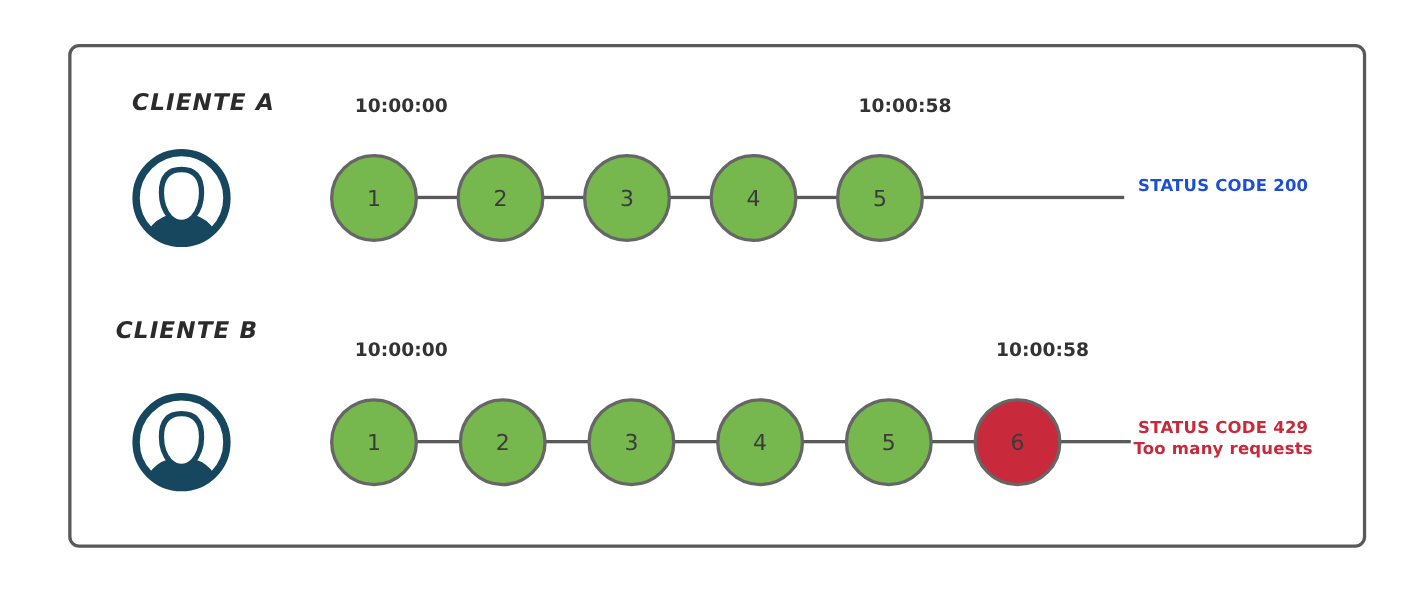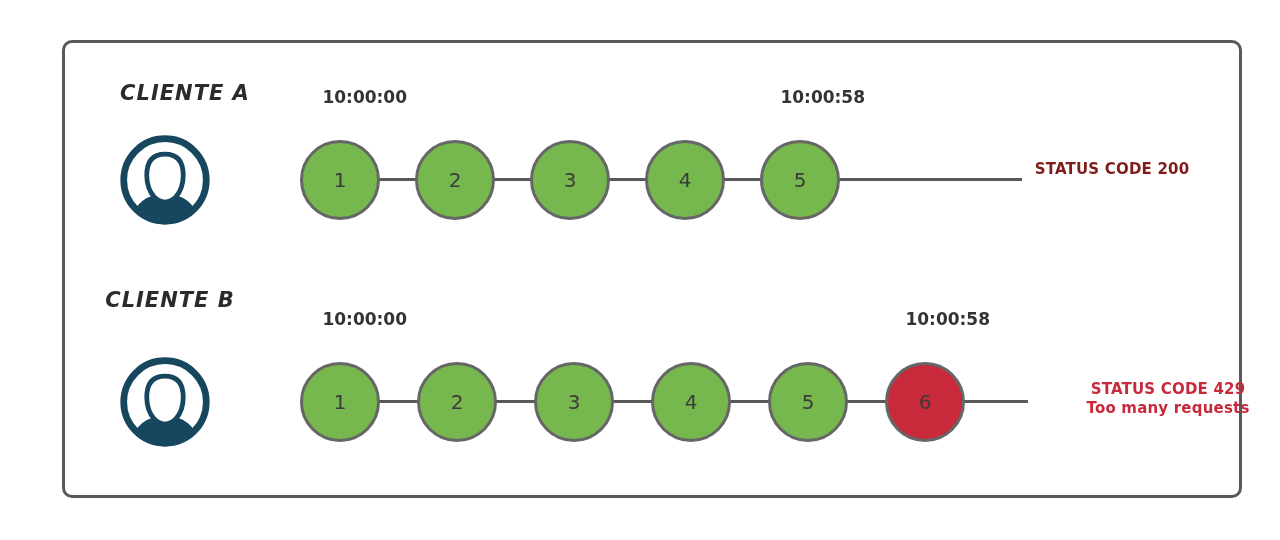--- a/index.html
+++ b/index.html
@@ -32,21 +32,21 @@
     display:flex; align-items:center; justify-content:center;
     font-size:20px; color:#3b3b3b; z-index:2;
   }
   .circle.success { background:#76b74e; }
   .circle.error   { background:#c8293b; }
   .status {
     position:absolute; width:172px; text-align:center;
     font-size:15px; font-weight:bold; line-height:19px;
     letter-spacing:0.2px;
   }
-  .status.success { color:#7f1d1d; }
+  .status.success { color:#1d4ed8; }
   .status.error   { color:#c8293b; }
 </style>
 </head>
 <body>
 
 <div class="frame"></div>
 
 <div class="client-label" style="left:95px; top:81px;">CLIENTE A</div>
 
 <div class="avatar" style="left:117px; top:132px;">
@@ -101,16 +101,16 @@
 
 <div class="timeline" style="left:340px; top:400px; width:688px;"></div>
 
 <div class="circle success" style="left:300px; top:362px;">1</div>
 <div class="circle success" style="left:417px; top:362px;">2</div>
 <div class="circle success" style="left:534px; top:362px;">3</div>
 <div class="circle success" style="left:651px; top:362px;">4</div>
 <div class="circle success" style="left:768px; top:362px;">5</div>
 <div class="circle error" style="left:885px; top:362px;">6</div>
 
-<div class="status error" style="left:1082px; top:380px;">
+<div class="status error" style="left:1026px; top:380px;">
   <div>STATUS CODE 429</div>
   <div>Too many requests</div>
 </div>
 
 </body></html>

